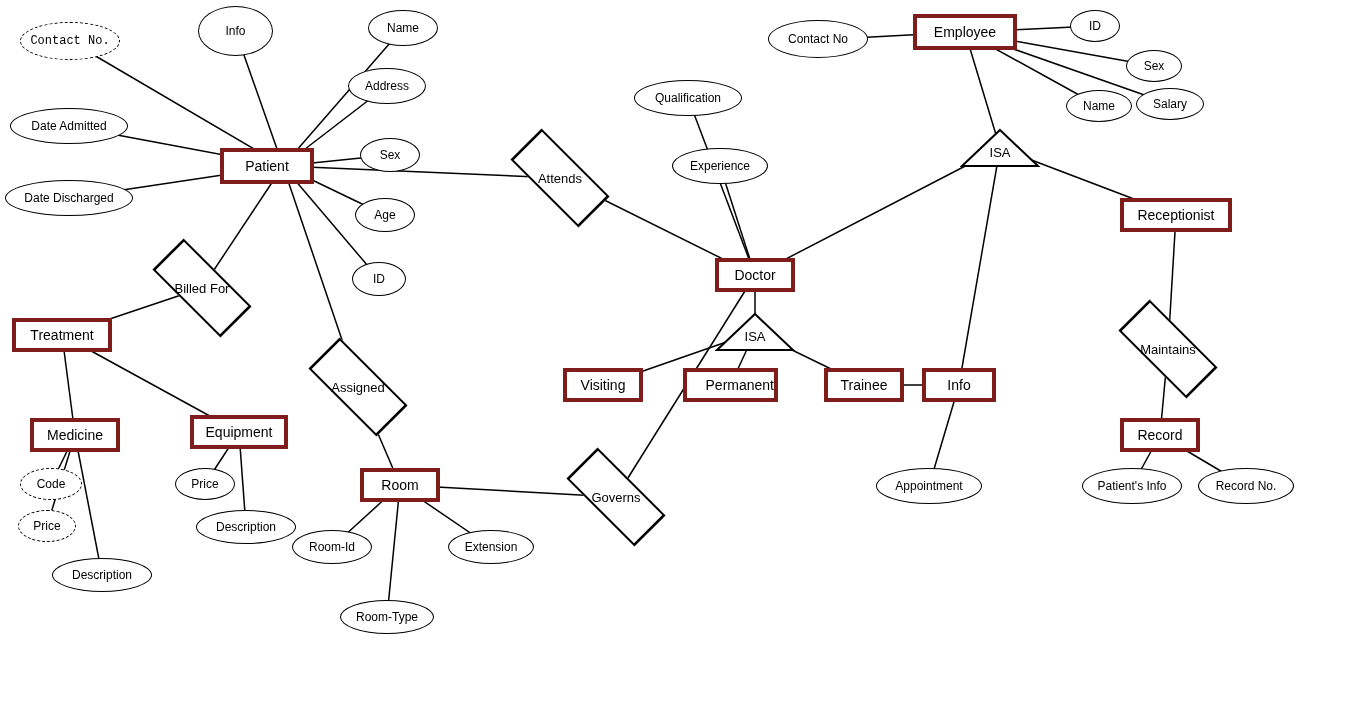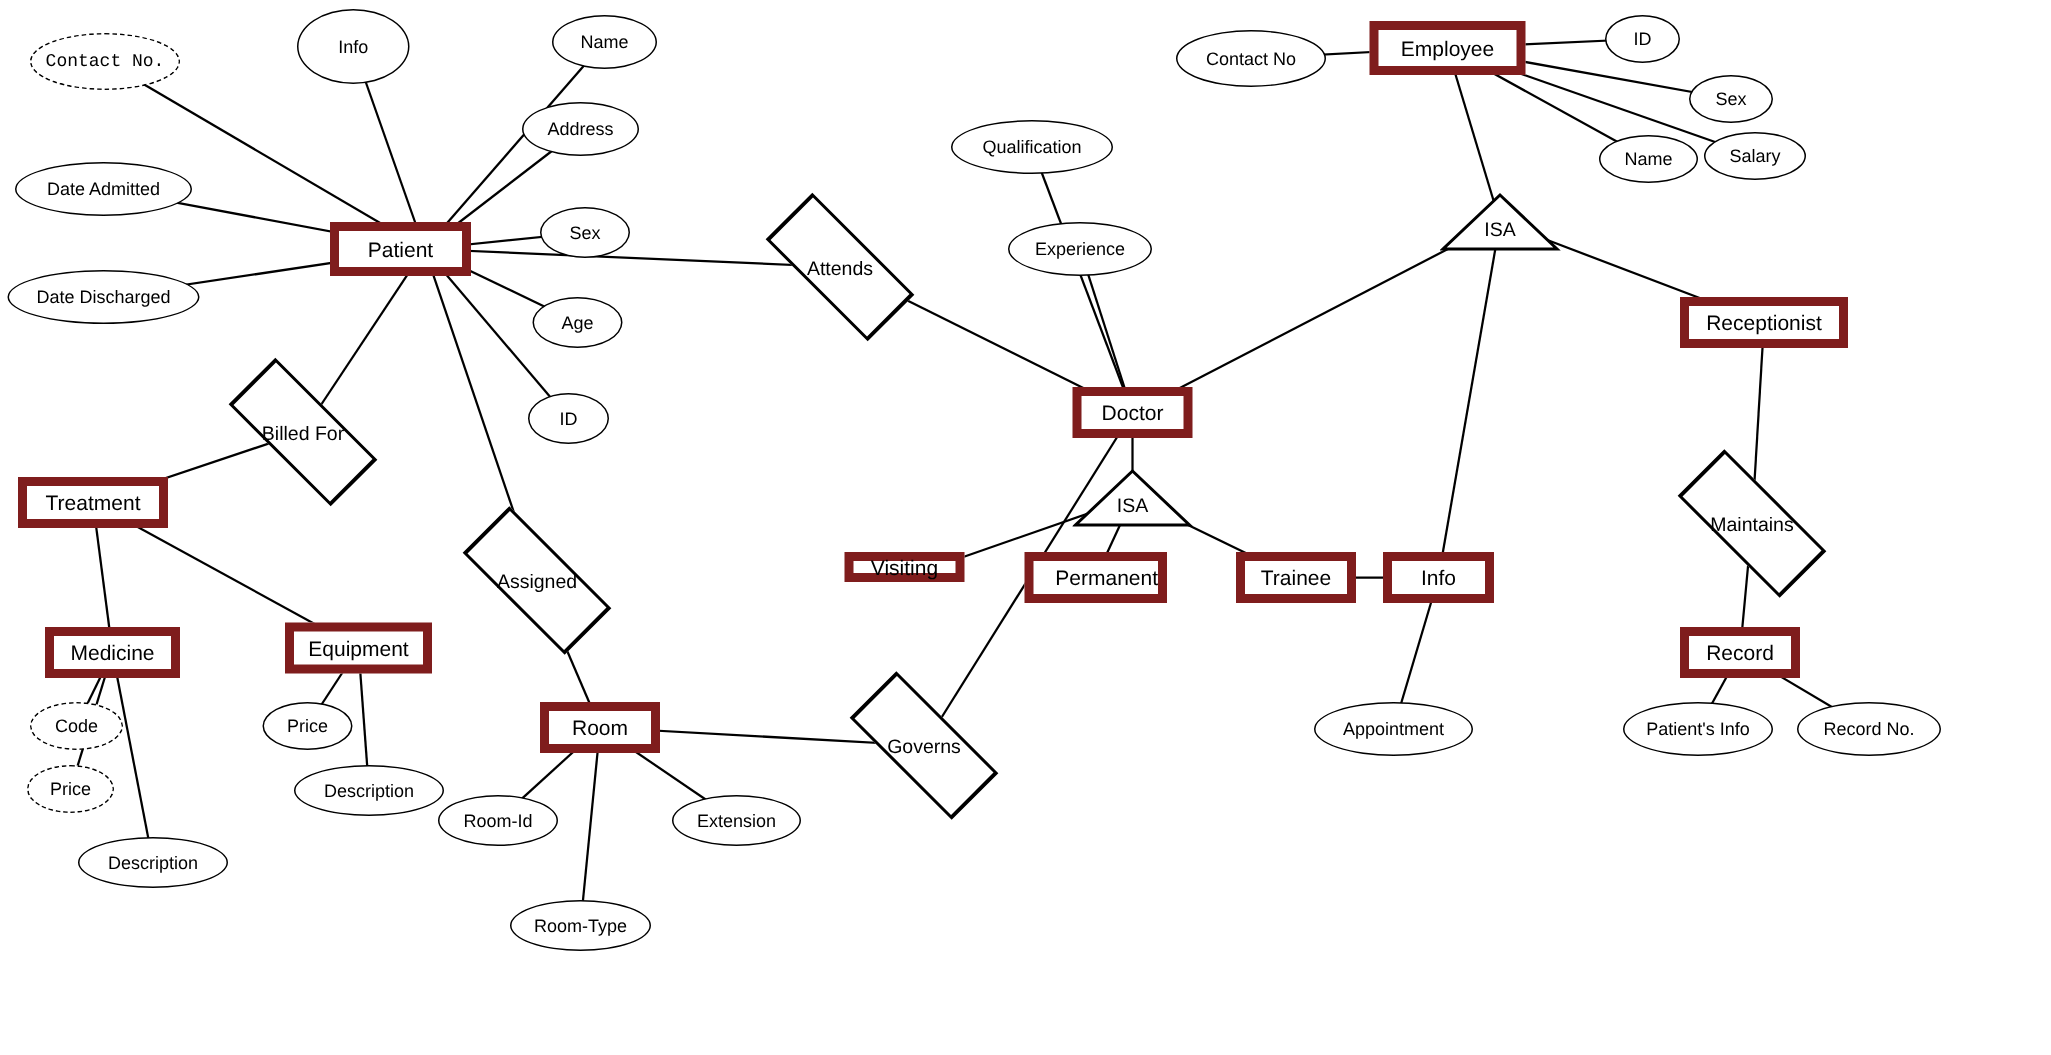--- a/index.html
+++ b/index.html
@@ -11,21 +11,21 @@
       background: #fff;
     }
     svg {
       position: absolute;
       top: 0; left: 0;
       width: 1367px;
       height: 703px;
     }
     .entity {
       position: absolute;
-      border: 6px solid #7f1d1d;
+      border: 4px solid #7f1d1d;
       background: #fff;
       display: flex;
       align-items: center;
       justify-content: center;
       font-size: 14px;
       font-weight: normal;
     }
     .attribute {
       position: absolute;
       border: 1.5px solid #000;
@@ -131,21 +131,21 @@
     </div>
     <div class="entity" style="left: 190px; top: 415px; width: 98px; height: 34px;">
       <span>Equipment</span>
     </div>
     <div class="entity" style="left: 360px; top: 468px; width: 80px; height: 34px;">
       <span>Room</span>
     </div>
     <div class="entity" style="left: 715px; top: 258px; width: 80px; height: 34px;">
       <span>Doctor</span>
     </div>
-    <div class="entity" style="left: 563px; top: 368px; width: 80px; height: 20px;">
+    <div class="entity" style="left: 563px; top: 368px; width: 80px; height: 34px;">
       <span>Visiting</span>
     </div>
     <div class="entity" style="left: 683px; top: 368px; width: 95px; height: 34px; justify-content: flex-end;">
       <span>Permanent</span>
     </div>
     <div class="entity" style="left: 824px; top: 368px; width: 80px; height: 34px;">
       <span>Trainee</span>
     </div>
     <div class="entity" style="left: 922px; top: 368px; width: 74px; height: 34px;">
       <span>Info</span>
@@ -209,21 +209,21 @@
     </div>
     <div class="attribute" style="left: 448px; top: 530px; width: 86px; height: 34px;">
       <span>Extension</span>
     </div>
     <div class="attribute" style="left: 634px; top: 80px; width: 108px; height: 36px;">
       <span>Qualification</span>
     </div>
     <div class="attribute" style="left: 672px; top: 148px; width: 96px; height: 36px;">
       <span>Experience</span>
     </div>
-    <div class="attribute" style="left: 784px; top: 20px; width: 100px; height: 38px;">
+    <div class="attribute" style="left: 768px; top: 20px; width: 100px; height: 38px;">
       <span>Contact No</span>
     </div>
     <div class="attribute" style="left: 1070px; top: 10px; width: 50px; height: 32px;">
       <span>ID</span>
     </div>
     <div class="attribute" style="left: 1126px; top: 50px; width: 56px; height: 32px;">
       <span>Sex</span>
     </div>
     <div class="attribute" style="left: 1066px; top: 90px; width: 66px; height: 32px;">
       <span>Name</span>

